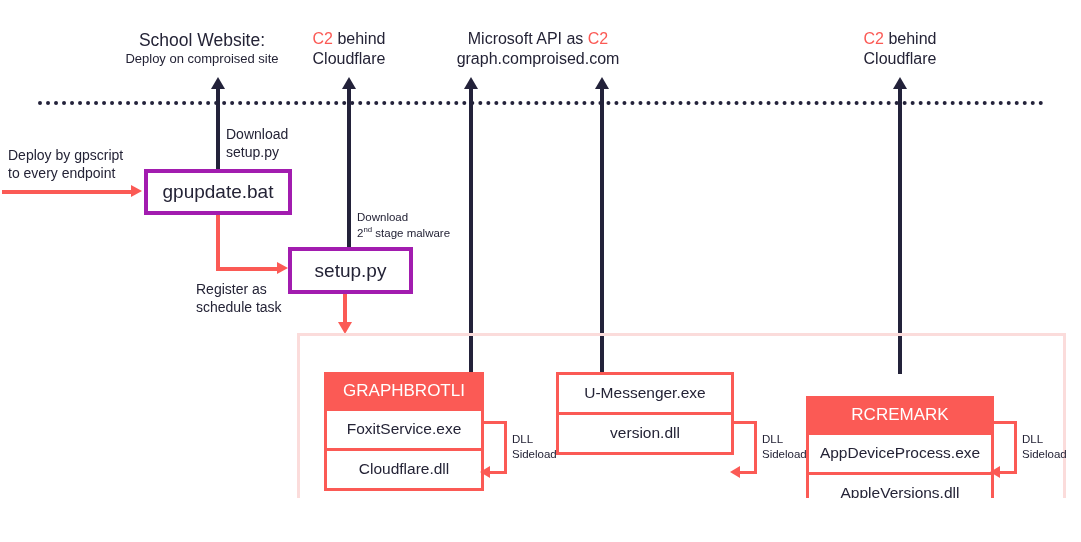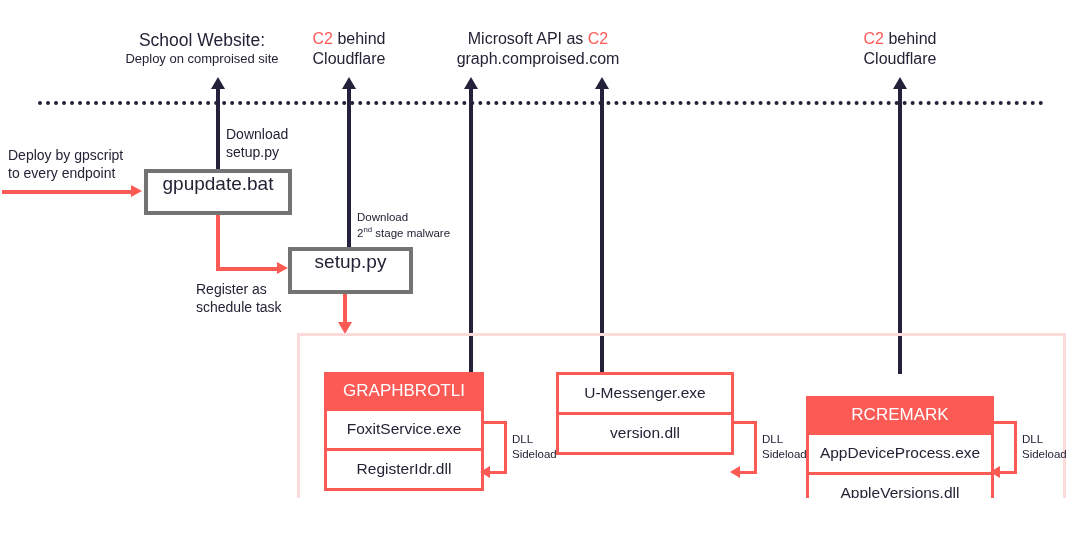--- a/index.html
+++ b/index.html
@@ -41,23 +41,23 @@
     position: absolute; left: 0; top: 0;
     width: 0; height: 0;
     border-left: 7px solid transparent;
     border-right: 7px solid transparent;
     border-bottom: 12px solid #23223a;
   }
 
   
   .redbox {
     position: absolute;
-    border: 4px solid #737373;
+    border: 4px solid #a21caf;
     background: #ffffff;
-    display: flex; justify-content: center;
+    display: flex; align-items: center; justify-content: center;
     color: #242336;
     font-size: 19px;
   }
 
   
   .rline { position: absolute; background: #fb5a55; }
   .rhead-right {
     position: absolute; width: 0; height: 0;
     border-top: 6.5px solid transparent;
     border-bottom: 6.5px solid transparent;
@@ -213,21 +213,21 @@
   </div>
 
   <div class="rline" style="left:343px; top:294px; width:3.5px; height:31px;"></div>
   <div class="rhead-down" style="left:338px; top:322px;"></div>
 
   <div id="endpoint-zone"></div>
 
   <div class="family" style="left:324px; top:372px; width:160px;">
     <div class="fname">GRAPHBROTLI</div>
     <div class="frow">FoxitService.exe</div>
-    <div class="frow last">RegisterIdr.dll</div>
+    <div class="frow last">Cloudflare.dll</div>
   </div>
   <div class="sideload" style="left:484px; top:421px; width:70px; height:58px;">
     <div class="h" style="left:0; top:0; width:23px;"></div>
     <div class="v" style="left:20px; top:0; height:53px;"></div>
     <div class="h" style="left:4px; top:50px; width:19px;"></div>
     <div class="rhead-left" style="left:-4px; top:45px;"></div>
     <div class="lbl" style="left:28px; top:11px;">
       <div>DLL</div>
       <div>Sideload</div>
     </div>

